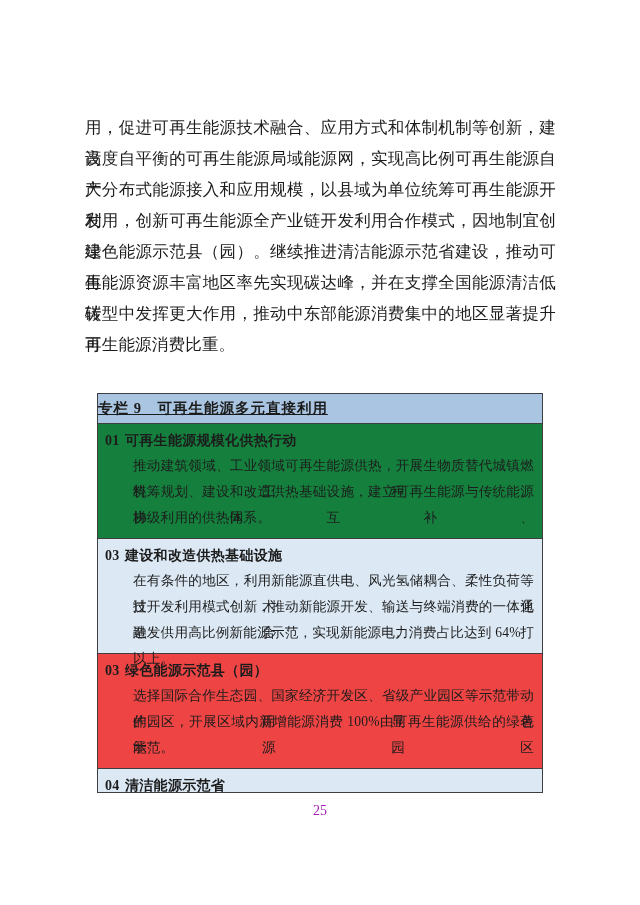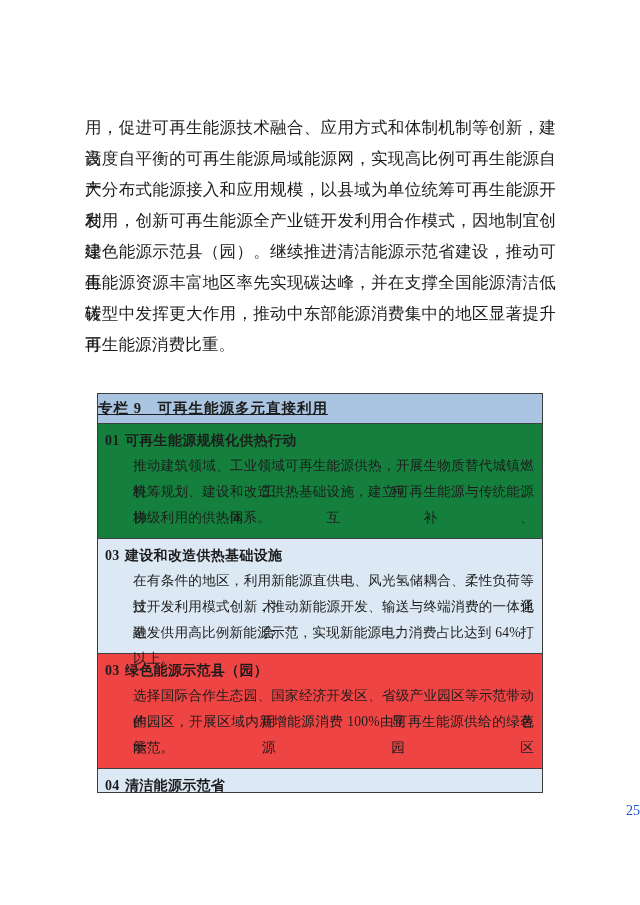--- a/index.html
+++ b/index.html
@@ -61,23 +61,23 @@
   .item-body {
     margin-left:28px;
     font-size:13.6px;
     letter-spacing:0.2px;
   }
   .item-body .line { line-height:26px; height:26px; }
 
   
   .page-number {
     position:absolute; left:0; top:803px; width:100%;
-    text-align:right;
+    text-align:center;
     font-size:14px;
-    color:#1d4ed8;
+    color:#a21caf;
   }
 </style>
 </head>
 <body>
 
 <div class="page">
 
   <div class="para">
     <div class="line jline">用，促进可再生能源技术融合、应用方式和体制机制等创新，建设</div>
     <div class="line jline">高度自平衡的可再生能源局域能源网，实现高比例可再生能源自产</div>

